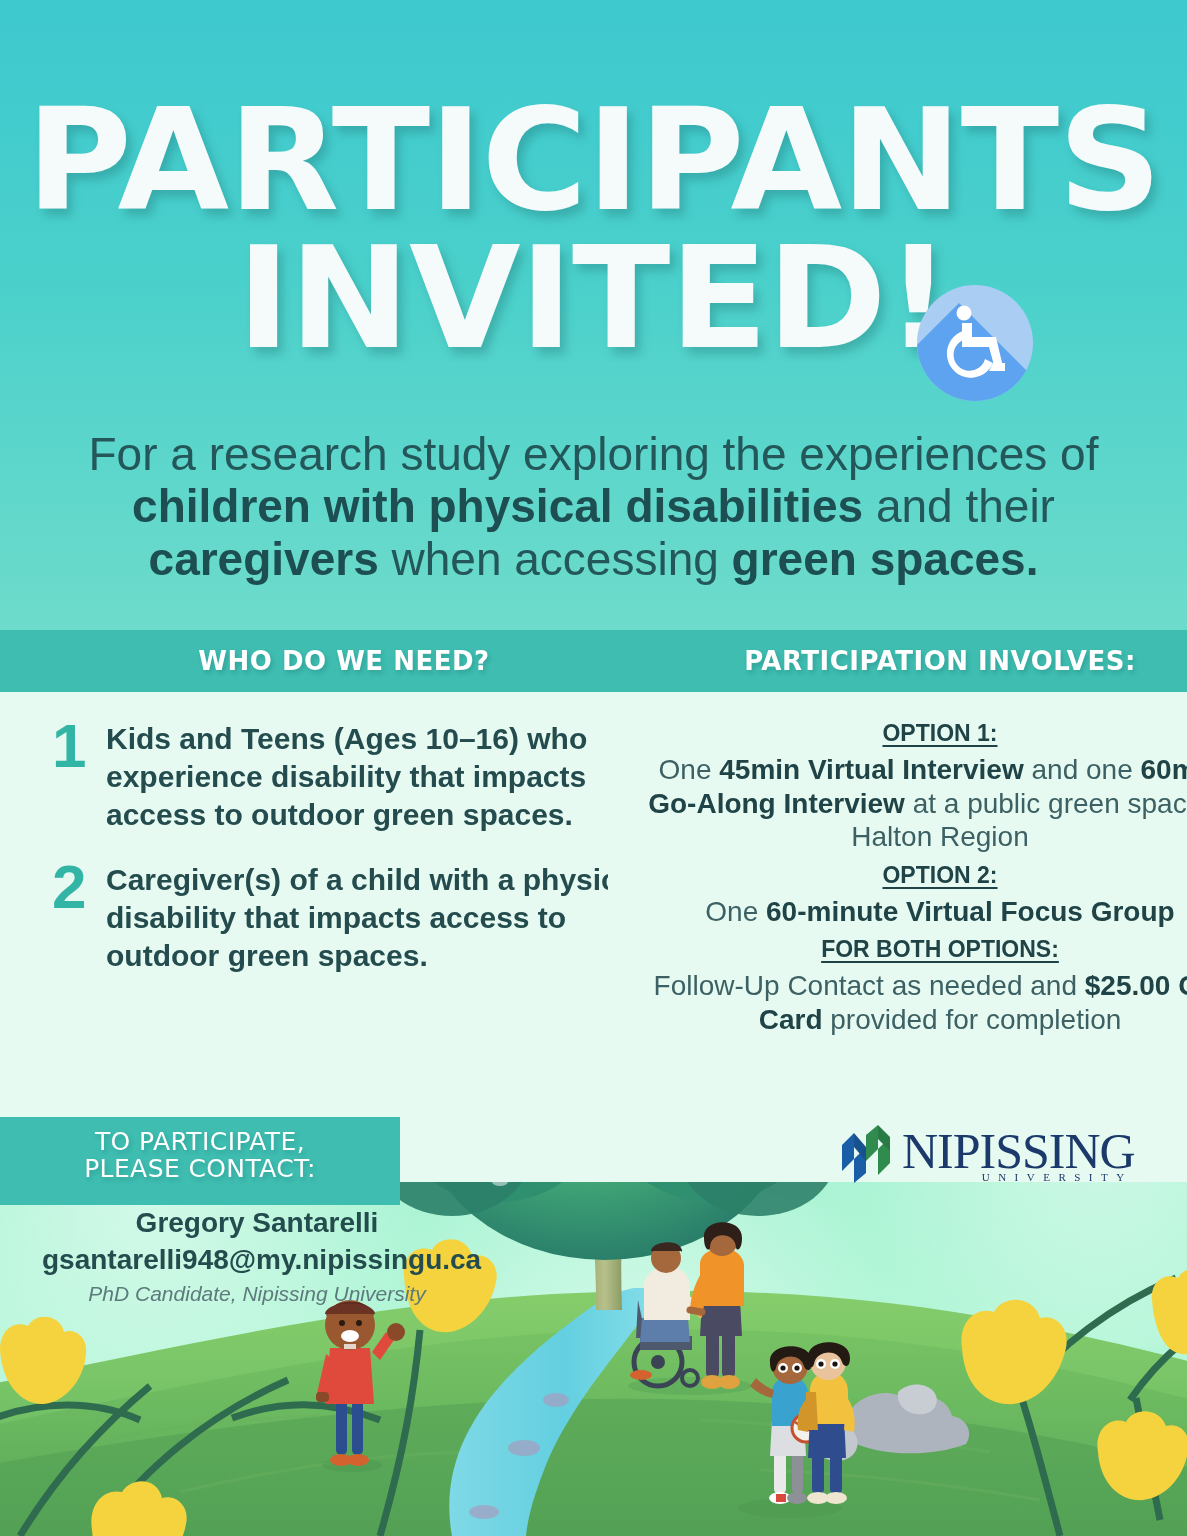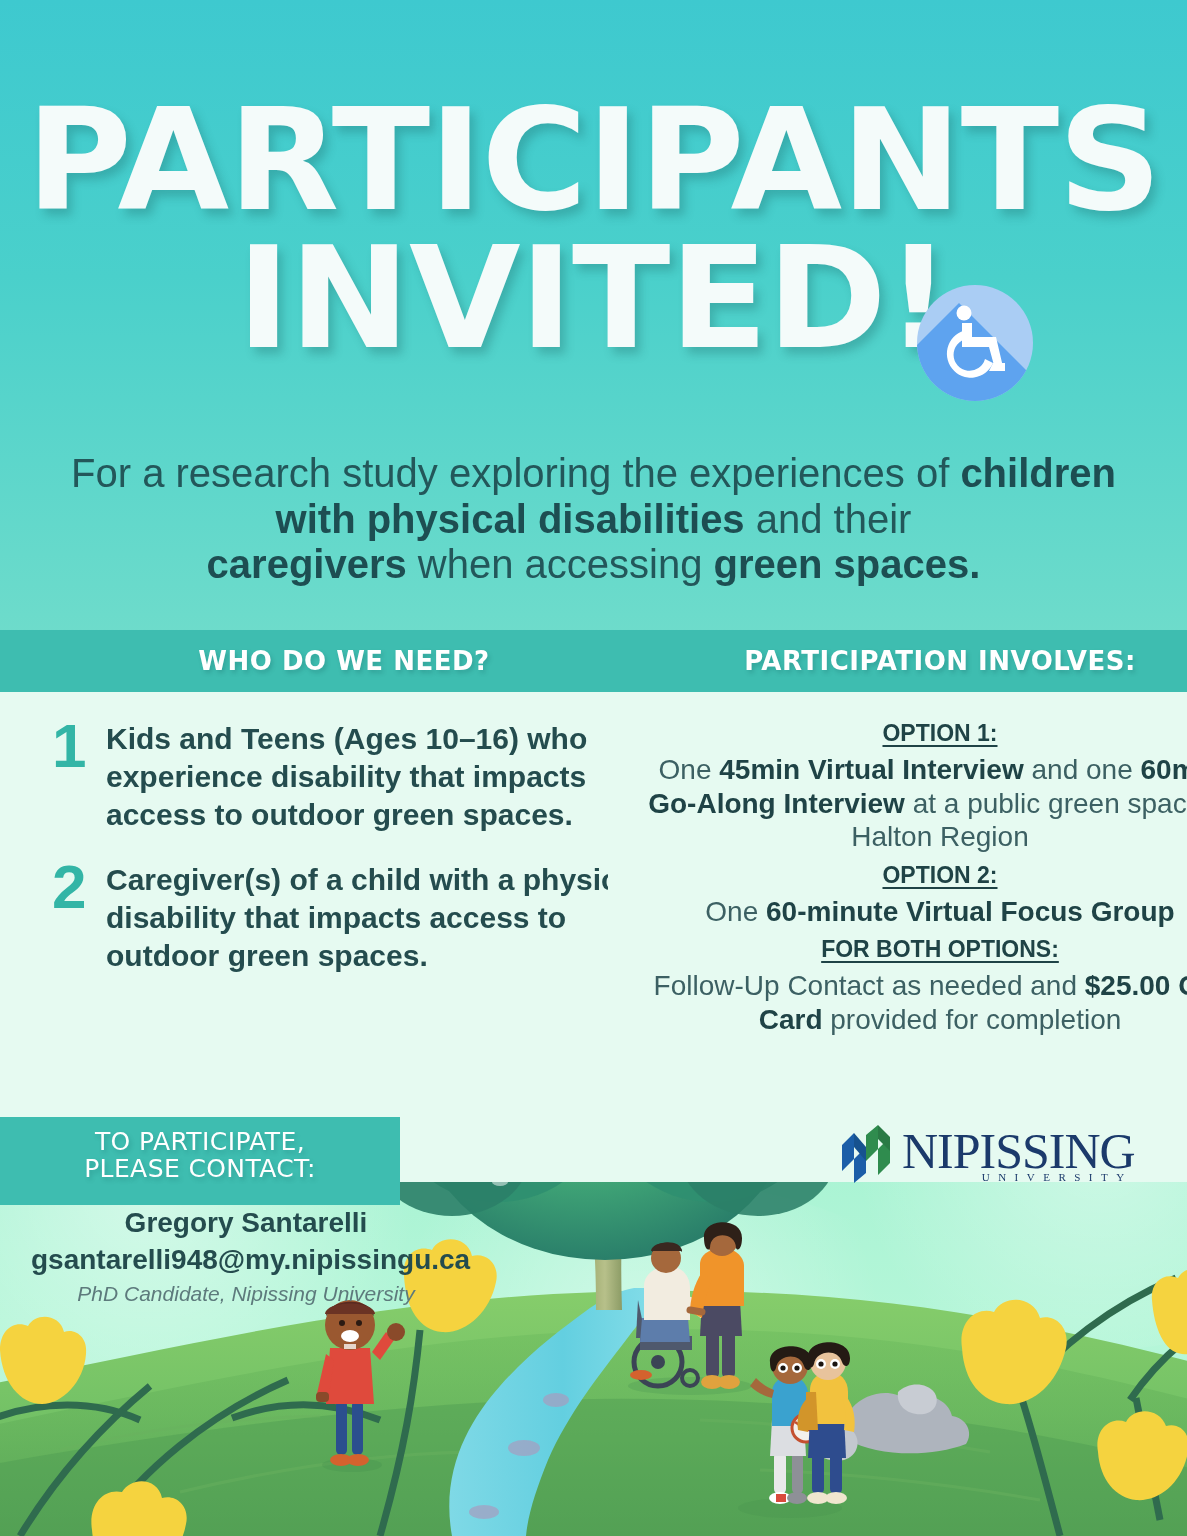--- a/index.html
+++ b/index.html
@@ -35,22 +35,22 @@
     background:#aacdf4;overflow:hidden;
   }
   .acc-icon .shadow{
     position:absolute;left:42px;top:18px;width:170px;height:170px;background:#5aa0ee;
     transform:rotate(45deg);transform-origin:0 0;opacity:.95;
   }
   .acc-icon svg{position:absolute;left:0;top:0;}
 
   
   .subtitle{
-    position:absolute;top:451px;left:50px;width:1087px;text-align:center;
-    color:#23575a;font-size:40px;line-height:1.14;font-family:"Liberation Sans",sans-serif;
+    position:absolute;top:428px;left:50px;width:1087px;text-align:center;
+    color:#23575a;font-size:46px;line-height:1.14;font-family:"Liberation Sans",sans-serif;
   }
   .subtitle b{color:#1d4e52;font-weight:bold;}
 
   
   .panel{position:absolute;}
   .panel-head{
     background:#3ebdb0;color:#ffffff;text-align:center;
     font-family:"DejaVu Sans",sans-serif;font-weight:bold;
     letter-spacing:.5px;
     text-shadow:2px 3px 4px rgba(20,90,90,.25);
@@ -82,21 +82,21 @@
   .opt-body{color:#3c6063;font-size:28px;line-height:1.2;margin-bottom:8px;}
   .opt-body b{color:#1f4346;font-weight:bold;}
 
   
   #contact-bar{position:absolute;left:0;top:1117px;width:400px;height:88px;background:#3ebdb0;z-index:6;}
   #contact-bar .t{
     color:#ffffff;font-family:"DejaVu Sans",sans-serif;font-weight:normal;font-size:25px;
     line-height:1.06;text-align:center;padding-top:12px;letter-spacing:.4px;
     text-shadow:2px 3px 4px rgba(20,90,90,.25);
   }
-  #contact-info{position:absolute;left:0;top:1205px;width:430px;text-align:center;z-index:6;padding-left:31px;}
+  #contact-info{position:absolute;left:11px;top:1205px;width:430px;text-align:center;z-index:6;padding-left:31px;}
   .c-name{color:#244c4e;font-size:28px;font-weight:bold;line-height:1.3;}
   .c-mail{color:#244c4e;font-size:28px;font-weight:bold;line-height:1.35;}
   .c-role{color:#5d7a7c;font-size:21px;font-style:italic;line-height:1.4;}
 
   
   #nipissing{position:absolute;left:838px;top:1125px;width:310px;z-index:6;}
   .nip-row{display:flex;align-items:flex-end;}
   .nip-word{font-family:"Liberation Serif",serif;color:#1b3a6b;font-size:50px;letter-spacing:-1px;line-height:.92;}
   .nip-sub{font-family:"Liberation Serif",serif;color:#1b3a6b;font-size:11px;letter-spacing:8.5px;text-align:right;margin-top:-3px;padding-right:2px;}
   .ethics{color:#52706f;font-size:18px;line-height:1.26;margin-top:8px;text-align:center;}

